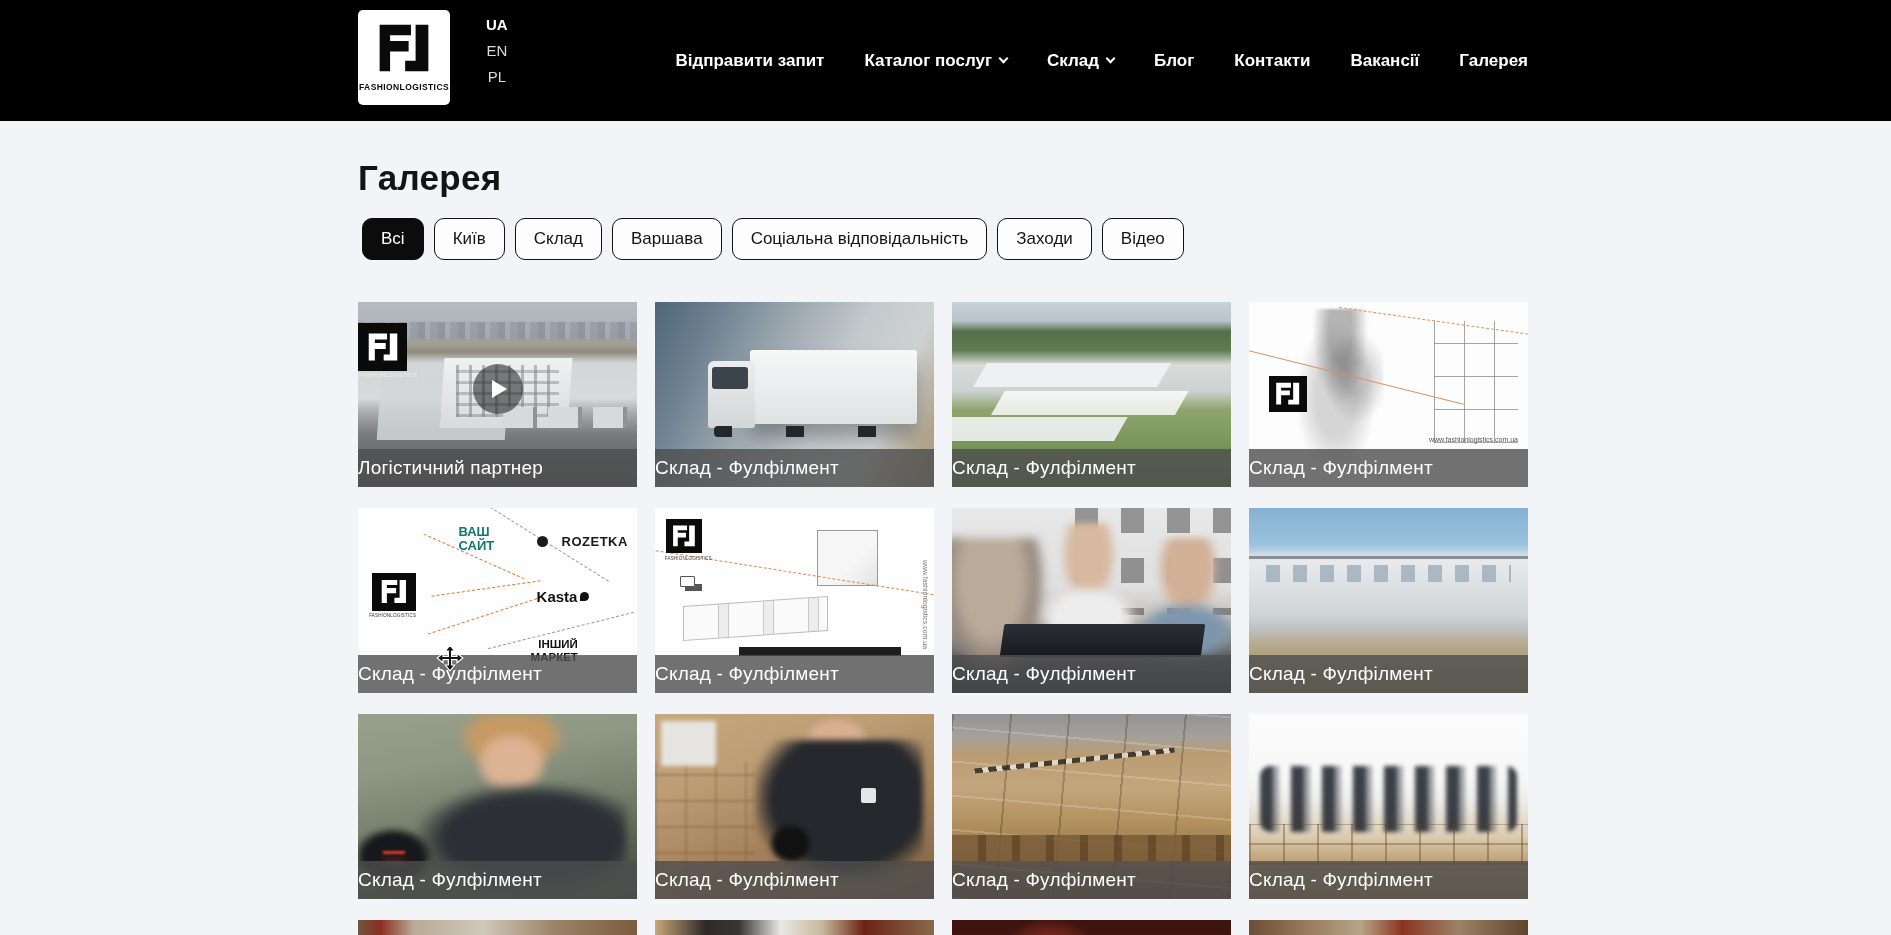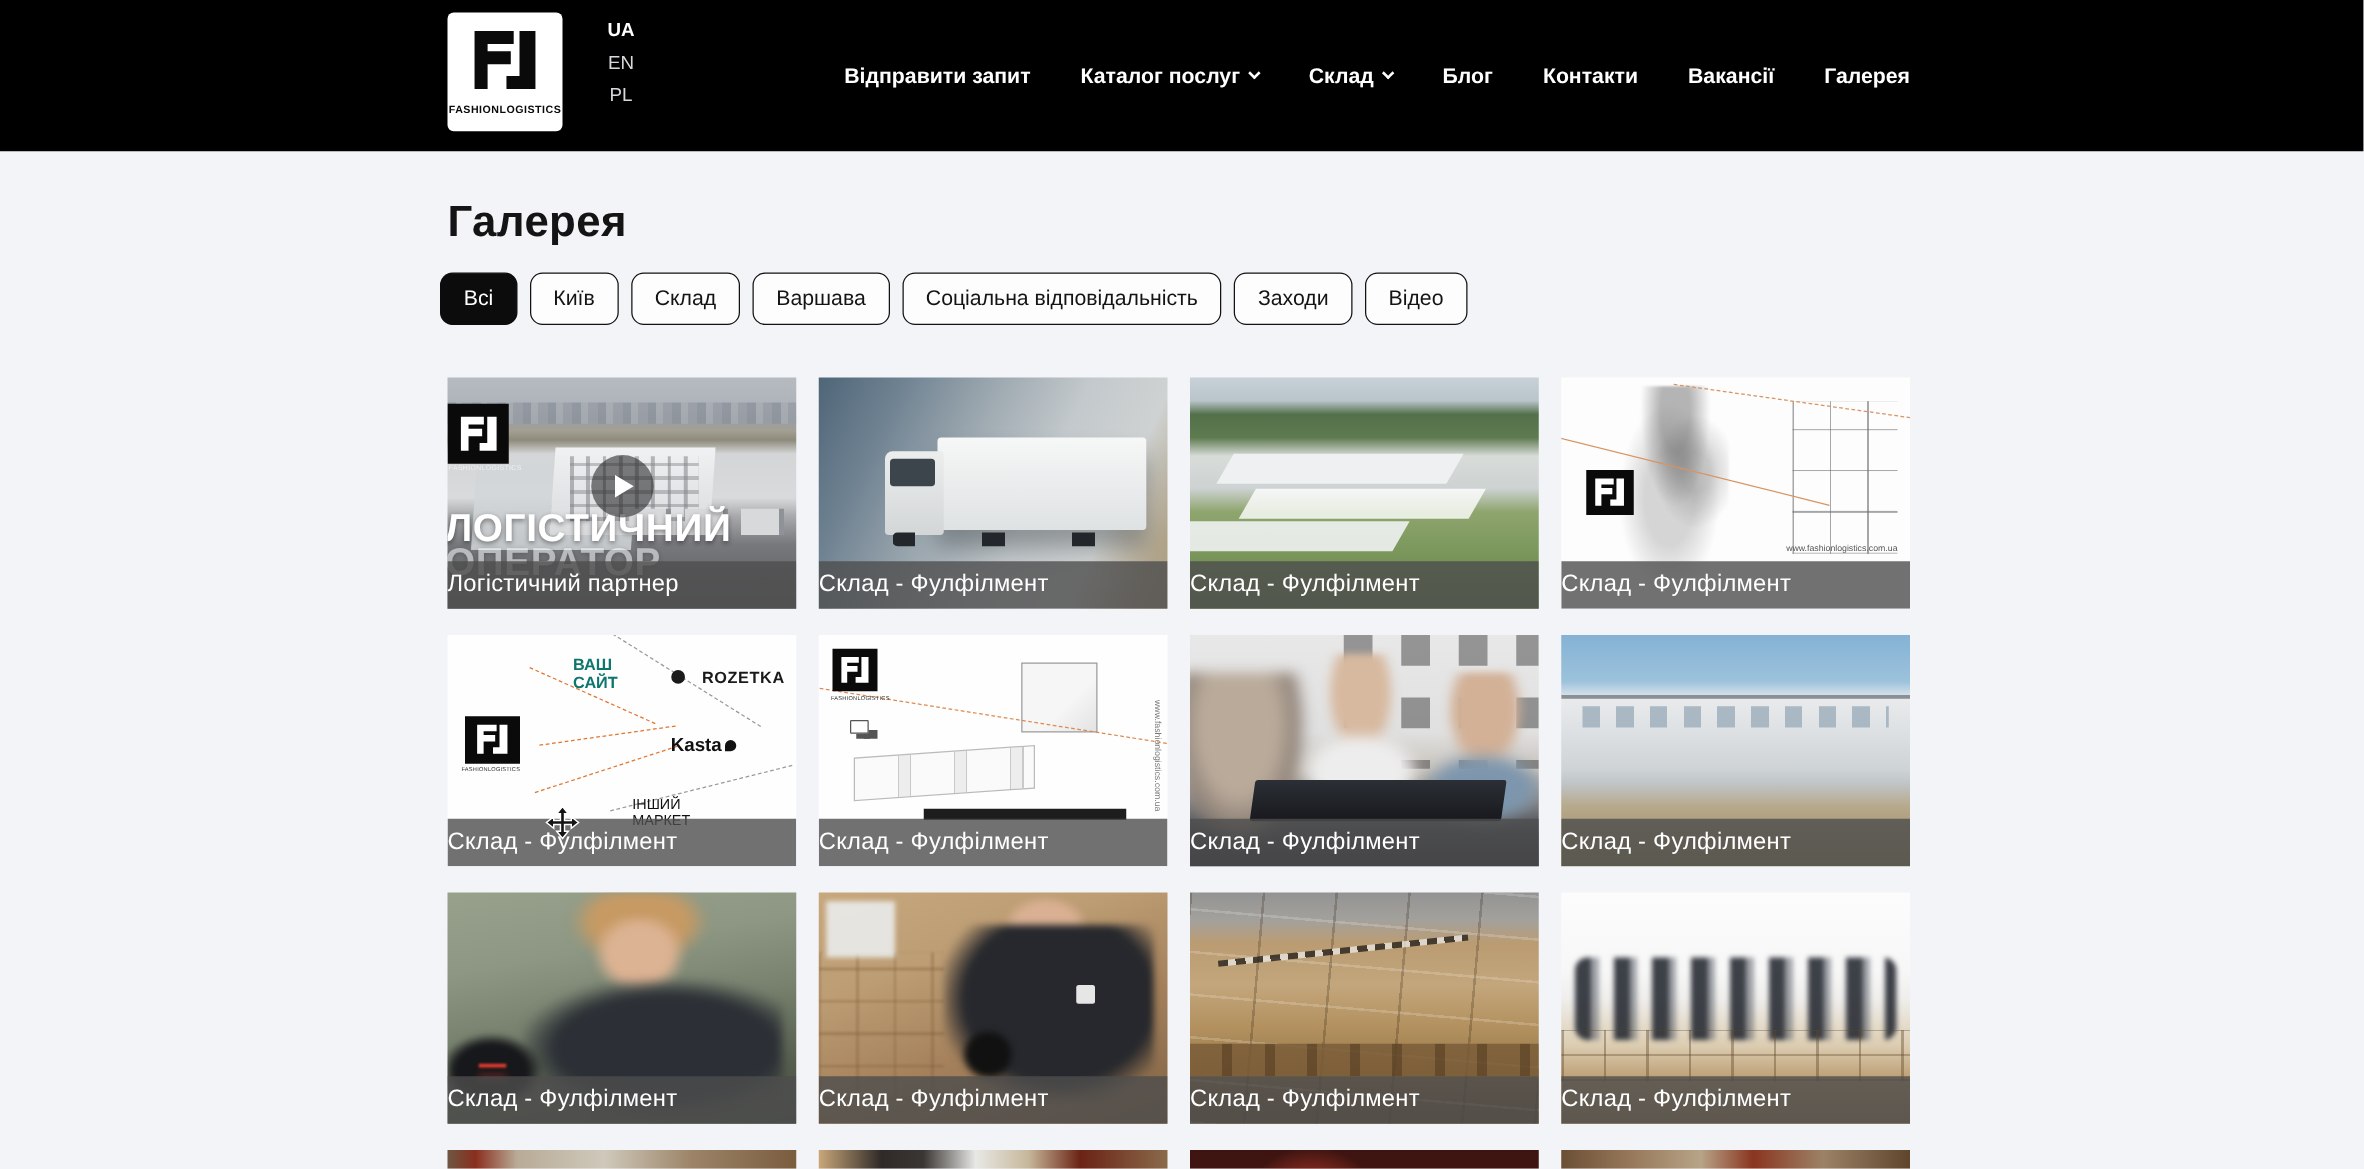--- a/index.html
+++ b/index.html
@@ -14,21 +14,21 @@
   .logo-brand { font-size:8.5px; font-weight:700; letter-spacing:.4px; color:#0a0a0a; margin-top:4px; }
   .langs { position:absolute; left:486px; top:16px; display:flex; flex-direction:column; gap:9px;align-items:center; }
   .lang { color:#d9d9dd; font-size:15px; line-height:17px; cursor:pointer; }
   .lang.active { color:#fff; font-weight:700; }
   .nav { position:absolute; right:363px; top:0; height:121px; display:flex; align-items:center; gap:40px; }
   .nav-item { color:#fff; font-size:17px; font-weight:700; white-space:nowrap; cursor:pointer; display:flex; align-items:center; }
   .chev { width:7px; height:7px; border-right:2px solid #fff; border-bottom:2px solid #fff; transform:rotate(45deg); margin-left:8px; margin-top:-4px; }
 
   
   .page-title { position:absolute; left:358px; top:158px; font-size:35px; font-weight:700; color:#141414; letter-spacing:.3px; }
-  .filters { position:absolute; left:352px; top:218px; display:flex; gap:10px; }
+  .filters { position:absolute; left:362px; top:218px; display:flex; gap:10px; }
   .filter-btn { height:42px; padding:0 18px; border:1.5px solid #121212; border-radius:10px; background:#fdfdfe;
                 font-size:17px; color:#141414; display:flex; align-items:center; cursor:pointer; font-family:"Liberation Sans",sans-serif; }
   .filter-btn.active { background:#0c0c0c; color:#fff; border-color:#0c0c0c; }
 
   
   .grid { position:absolute; left:358px; top:302px; width:1170px; display:grid;
           grid-template-columns:repeat(4,279px); grid-auto-rows:185px; column-gap:18px; row-gap:21px; }
   .card { position:relative; overflow:hidden; background:#ddd; cursor:pointer; }
   .caption { position:absolute; left:0; right:0; bottom:0; height:38px; background:rgba(77,77,77,.8); color:#fff;
              font-size:19px; display:flex; align-items:center; padding-left:0; z-index:6; letter-spacing:.2px; }
@@ -74,21 +74,21 @@
   .watermark { position:absolute; font-size:7px; color:#555; z-index:2; }
   .c4 .watermark { right:10px; bottom:44px; }
 
   
   .c5 { background:#fefefe; }
   .c5 .your-site { position:absolute; left:36%; top:9%; width:52px; color:#0f766e; font-weight:700; font-size:13px; line-height:14px; z-index:2; }
   .c5 .rozetka { position:absolute; left:64%; top:14%; font-weight:700; font-size:13px; color:#1a1a1a; letter-spacing:.5px; z-index:2; display:flex; align-items:center; gap:14px;text-align:center; }
   .c5 .roz-dot { width:11px; height:11px; border-radius:50%; background:#1a1a1a; }
   .c5 .kasta { position:absolute; left:64%; top:43%; font-weight:700; font-size:15px; color:#111; z-index:2; display:flex; align-items:center; gap:3px; }
   .c5 .kasta-dot { width:9px; height:9px; border-radius:50% 50% 50% 0; background:#111; }
-  .c5 .other-market { position:absolute; left:53%; top:70%; width:72px; font-weight:400; font-size:11.5px; line-height:13px; color:#111; z-index:2; }
+  .c5 .other-market { position:absolute; left:53%; top:70%; width:72px; font-weight:700; font-size:11.5px; line-height:13px; color:#111; z-index:2;text-align:right; }
   .c5 .mini-logo { left:5%; top:35%; width:44px; height:38px; }
   .c5 .mini-brand { left:4%; top:57%; }
   .c5 .a1 { left:22%; top:26%; width:110px; border-top:1.5px dashed #e1762f; transform:rotate(24deg); }
   .c5 .a2 { left:26%; top:43%; width:110px; border-top:1.5px dashed #e1762f; transform:rotate(-8deg); }
   .c5 .a3 { left:24%; top:58%; width:120px; border-top:1.5px dashed #e1762f; transform:rotate(-18deg); }
   .c5 .g1 { left:40%; top:18%; width:150px; border-top:1px dashed #999; transform:rotate(32deg); }
   .c5 .g2 { left:46%; top:66%; width:150px; border-top:1px dashed #999; transform:rotate(-14deg); }
 
   
   .c6 { background:#fefefe; }
@@ -226,24 +226,20 @@
       <div class="deco bldg"></div>
       <div class="deco bwin"></div>
       <div class="deco trucks"></div>
       <div class="video-logo">
         <svg viewBox="0 0 100 100">
           <path d="M8,10 H62 V28 H26 V38 H58 V56 H26 V90 H8 Z" fill="#fff"></path>
           <path d="M70,10 H92 V90 H52 V72 H70 Z" fill="#fff"></path>
         </svg>
       </div>
       <span class="video-logo-brand">FASHIONLOGISTICS</span>
-      <div class="video-title">
-        <div>ЛОГІСТИЧНИЙ</div>
-        <div class="l2">ОПЕРАТОР</div>
-      </div>
       <div class="play-btn">
           <div class="play-tri"></div>
         </div>
       <div class="caption">Логістичний партнер</div>
     </div>
 
     <div class="card c2">
       <div class="deco trailer"></div>
       <div class="deco cab"></div>
       <div class="deco windshield"></div>

